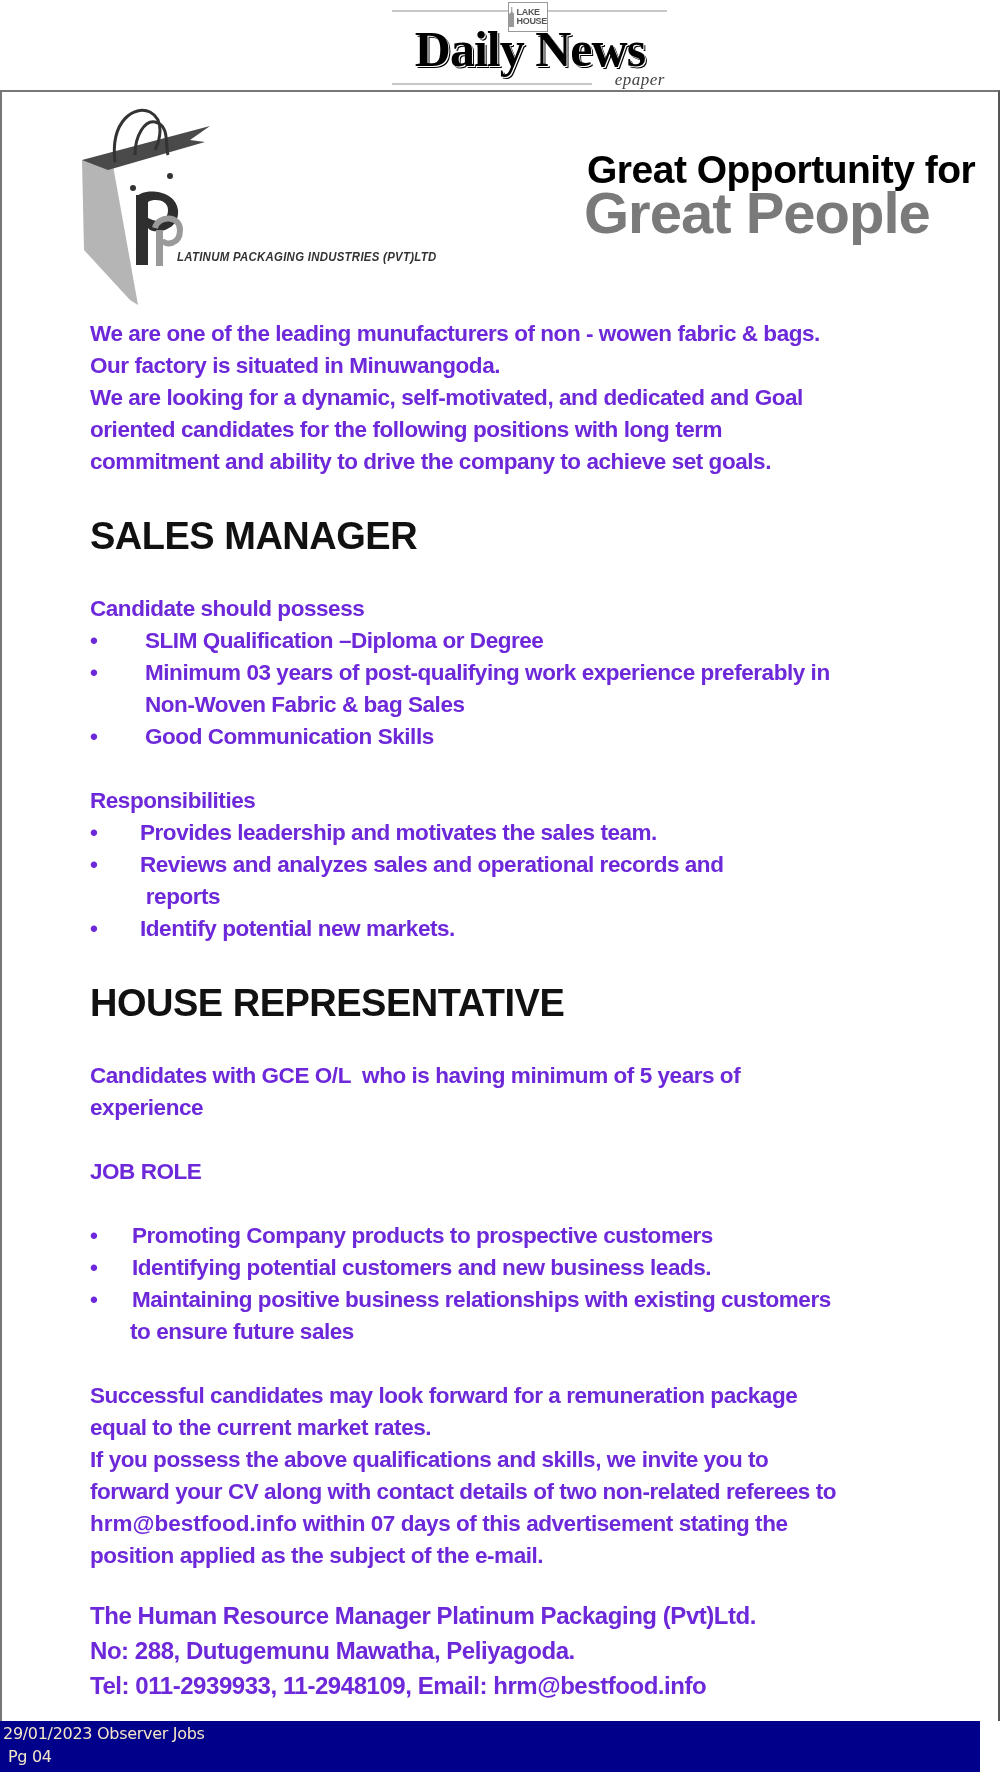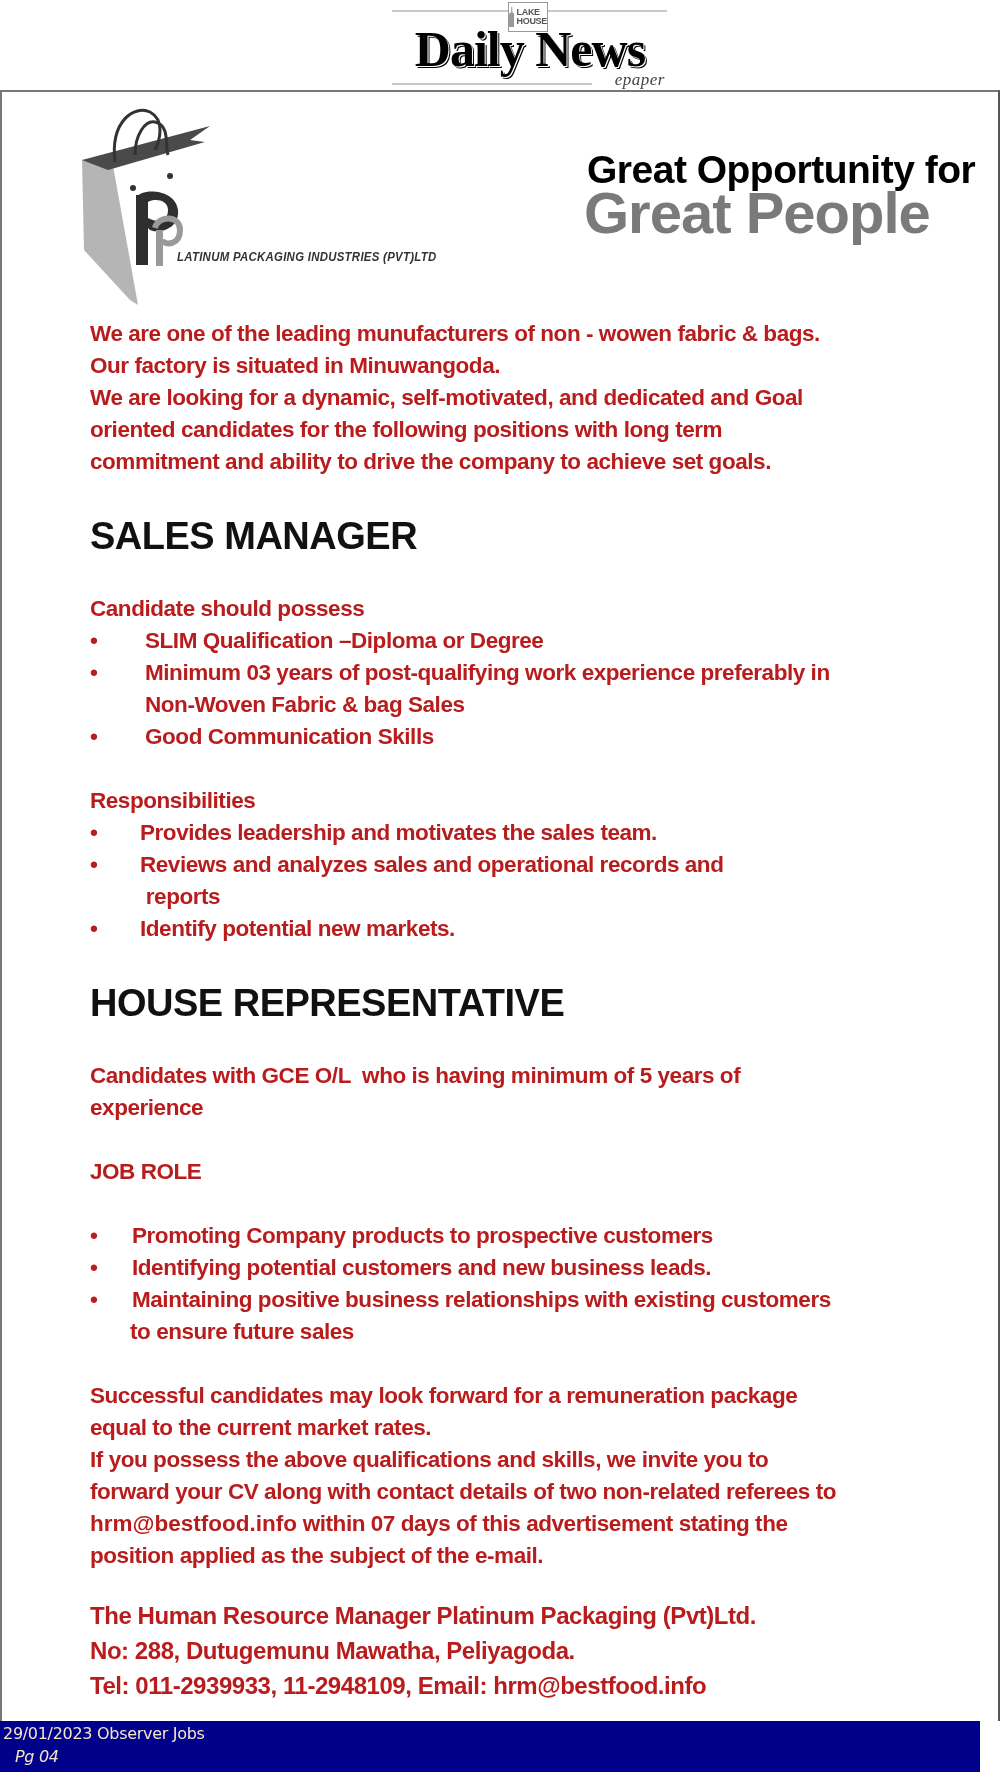--- a/index.html
+++ b/index.html
@@ -18,21 +18,21 @@
   .frame { position: absolute; left: 0; top: 90px; width: 1000px; height: 1631px; border-top: 2px solid #777; border-left: 2px solid #777; border-right: 2px solid #555; }
 
   .logo { position: absolute; left: 80px; top: 100px; width: 420px; height: 210px; }
   .logo svg { position: absolute; left: 0; top: 0; }
   .logo-text { position: absolute; left: 97px; top: 150px; font-family: "Liberation Sans", sans-serif; font-style: italic; font-weight: bold; font-size: 12px; color: #333; letter-spacing: 0.3px; transform: scaleX(0.95); transform-origin: left; }
 
   .tagline-1 { position: absolute; left: 587px; top: 148px; font-size: 39px; font-weight: bold; color: #000; letter-spacing: -0.5px; }
   .tagline-2 { position: absolute; left: 584px; top: 178px; font-size: 58px; font-weight: bold; color: #7a7a7a; letter-spacing: -1px; line-height: 70px; }
 
   .content { position: absolute; left: 90px; width: 880px; }
-  .txt { font-size: 22.5px; font-weight: bold; line-height: 32px; color: #b91c1c; letter-spacing: -0.45px; }
+  .txt { font-size: 22.5px; font-weight: bold; line-height: 32px; color: #6d28d9; letter-spacing: -0.45px; }
   .h1 { font-size: 38px; font-weight: bold; color: #111; letter-spacing: -0.5px; }
   .bul { position: relative; padding-left: 55px; }
   .bul .dot { position: absolute; left: 0; top: 0; }
   .bul.b2 { padding-left: 50px; }
   .bul.b3 { padding-left: 42px; }
 
   .footer { position: absolute; left: 0; top: 1721px; width: 980px; height: 51px; background: #00008b; }
   .footer-line { position: absolute; left: 3px; font-family: "DejaVu Sans", sans-serif; font-size: 16px; color: #f5e6c8; letter-spacing: -0.3px; }
 </style>
 </head>
@@ -126,14 +126,14 @@
 </div>
 
 <div class="content txt" style="top:1598px; font-size:24px; line-height:35px;">
   <div>The Human Resource Manager Platinum Packaging (Pvt)Ltd.</div>
   <div>No: 288, Dutugemunu Mawatha, Peliyagoda.</div>
   <div>Tel: 011-2939933, 11-2948109, Email: hrm@bestfood.info</div>
 </div>
 
 <div class="footer">
   <div class="footer-line" style="top:3px;">29/01/2023 Observer Jobs</div>
-  <div class="footer-line" style="top:26px; left:15px;font-style:italic;">Pg 04</div>
+  <div class="footer-line" style="top:26px; left:8px;">Pg 04</div>
 </div>
 
 </body></html>

